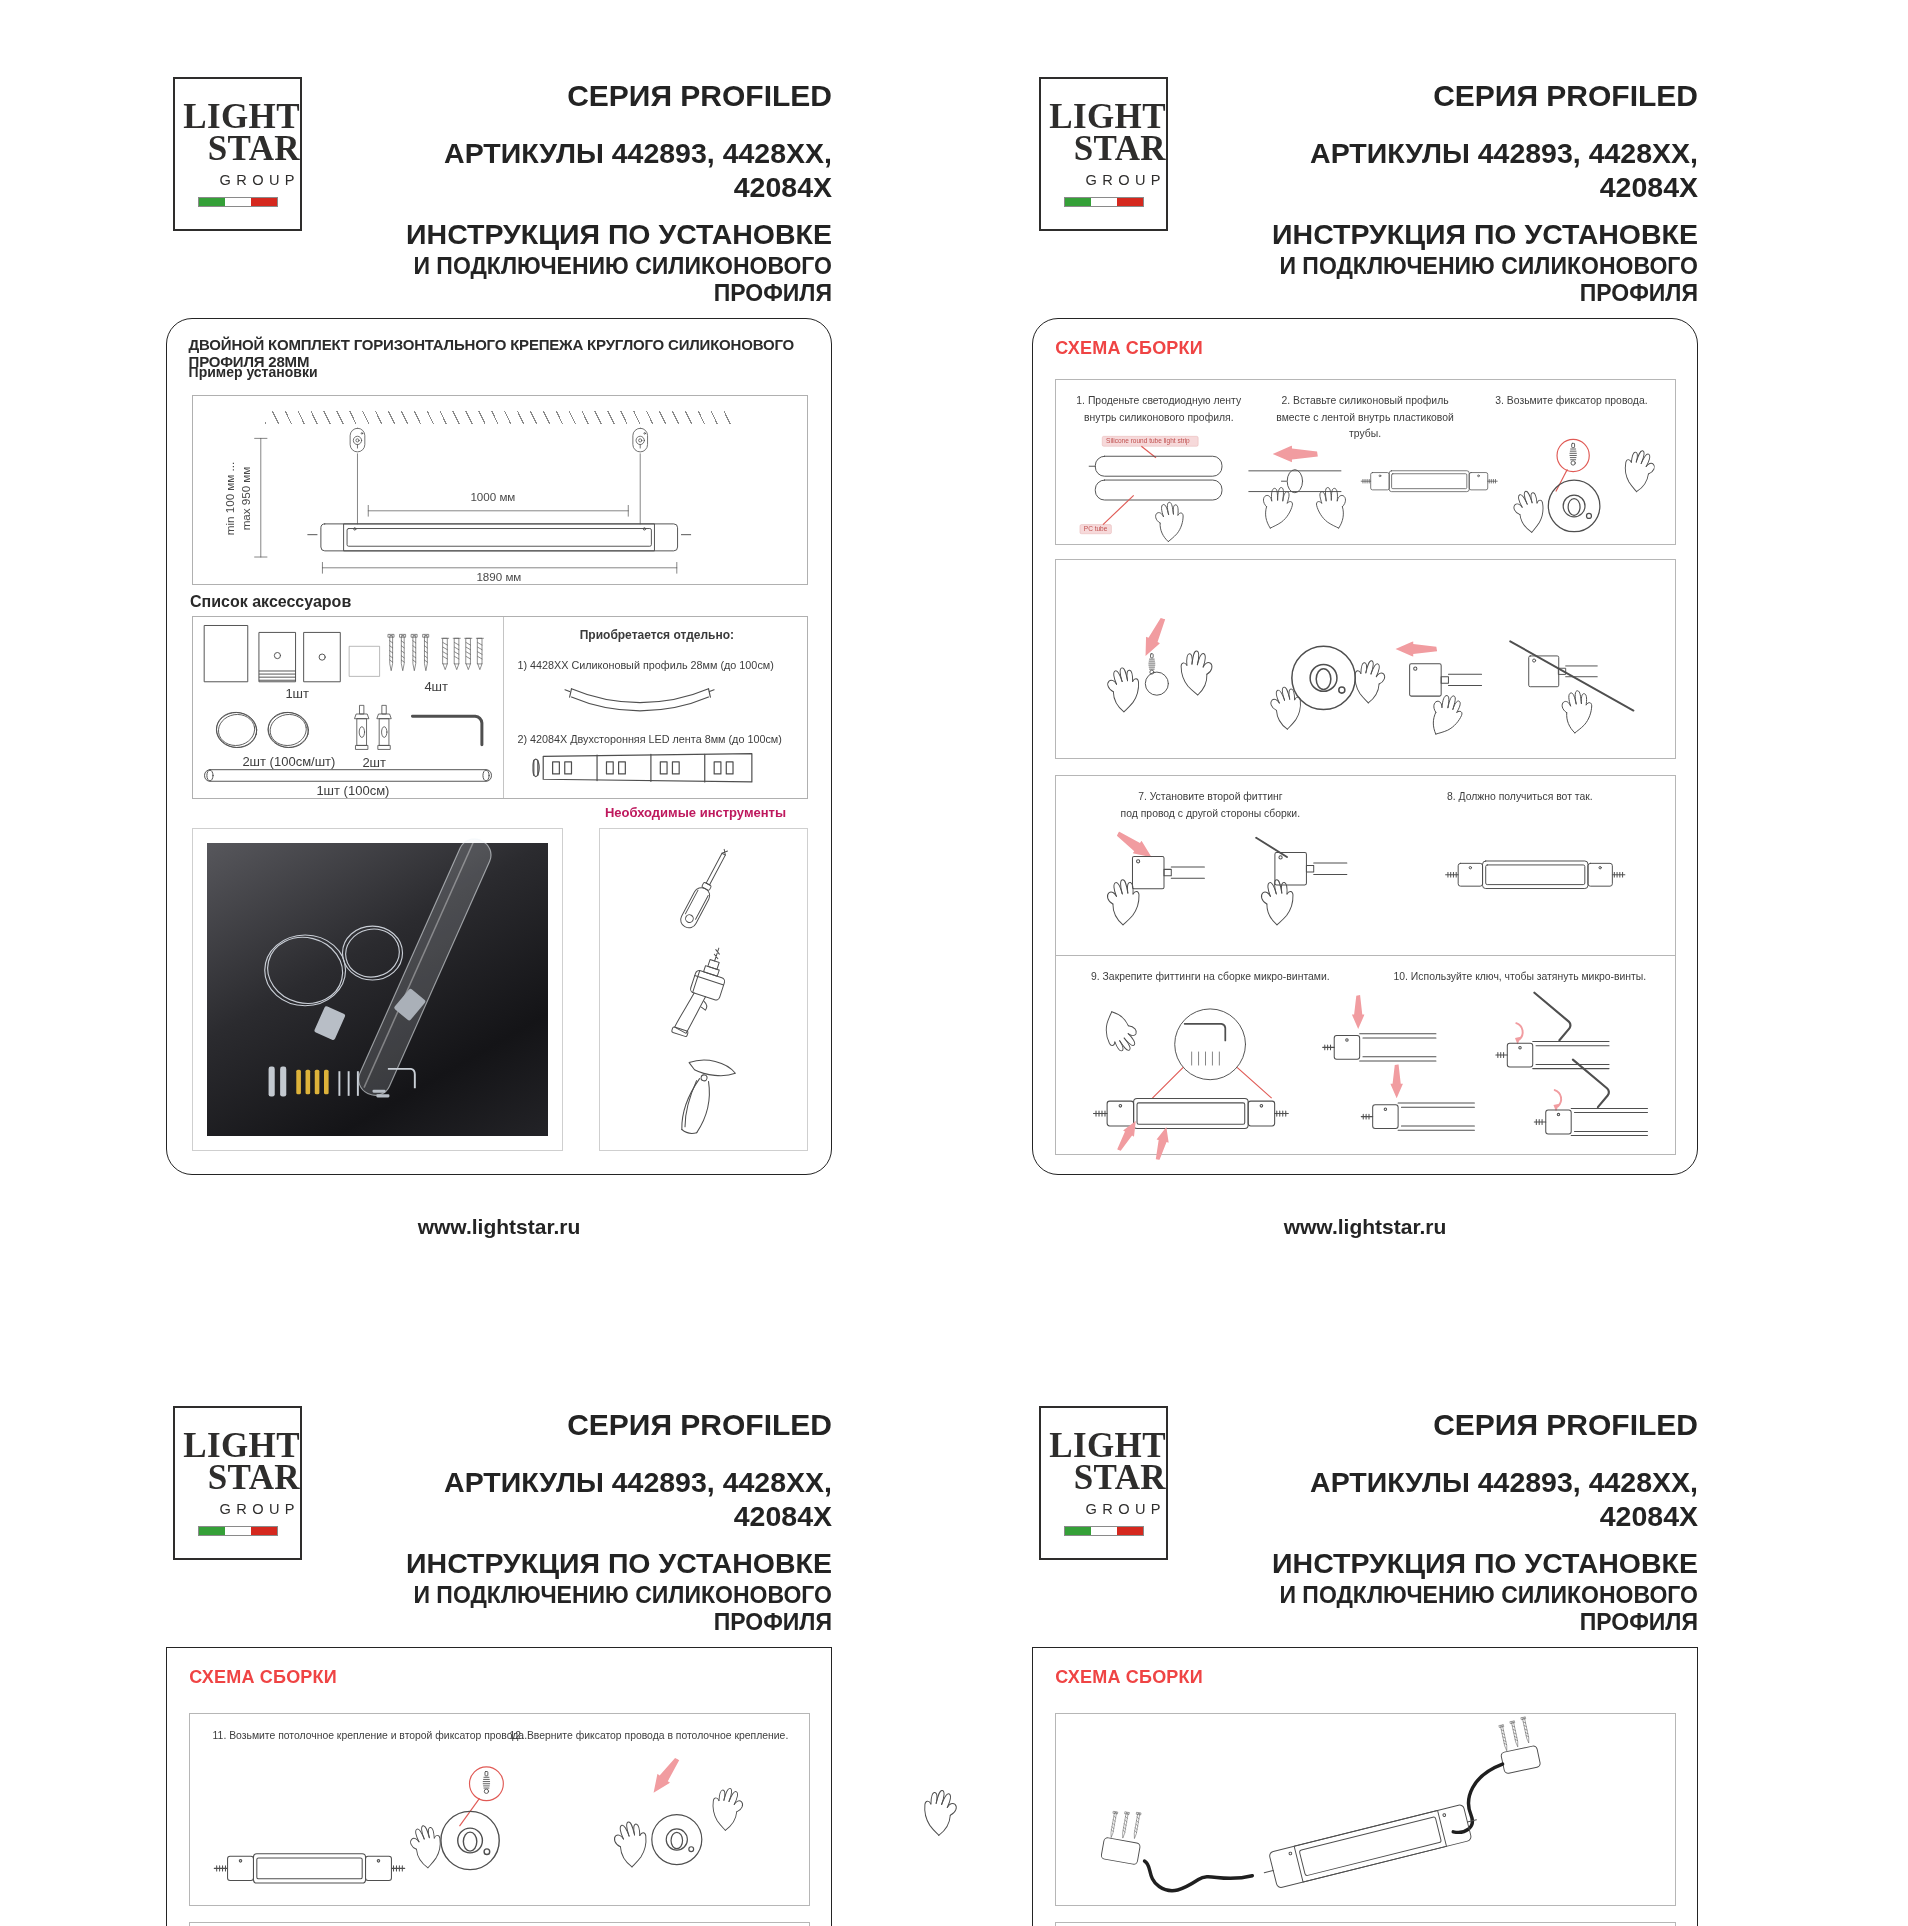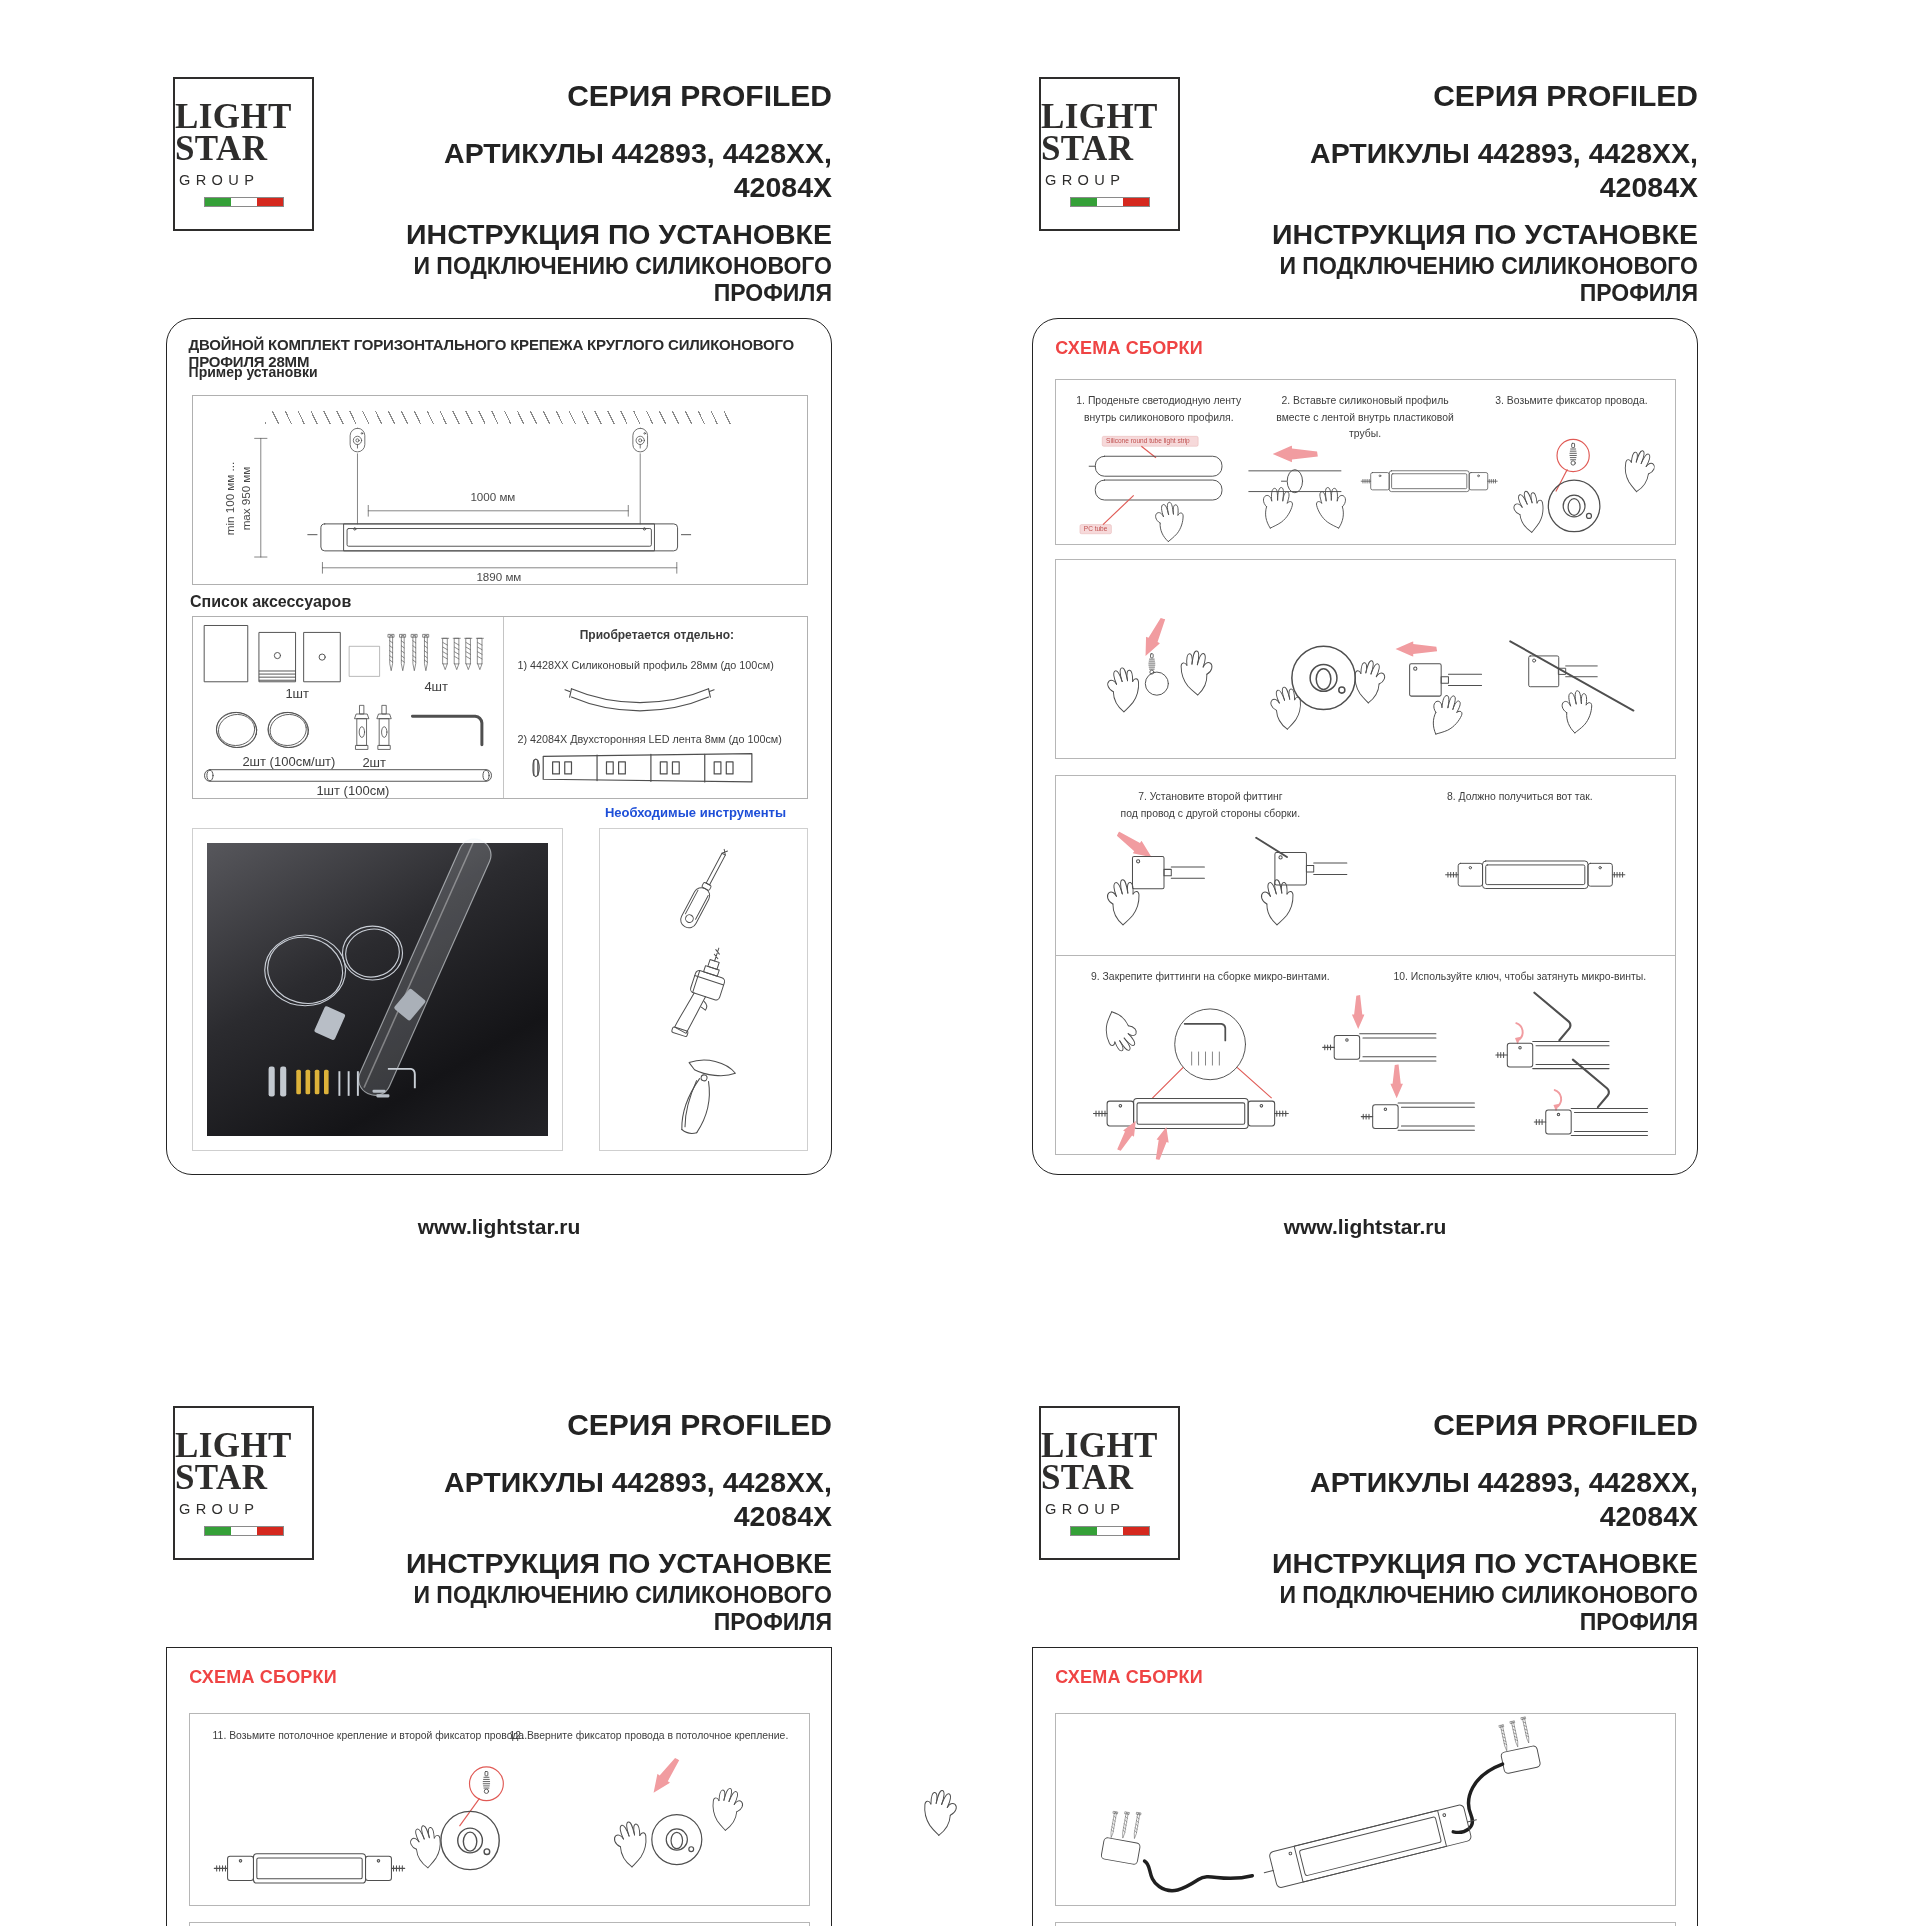--- a/index.html
+++ b/index.html
@@ -6,22 +6,22 @@
   .canvas{position:relative;width:1908px;height:2704px;background:#ffffff;
           font-family:"Liberation Sans",sans-serif;color:#3c3c3b;overflow:hidden;}
   .abs{position:absolute;}
   .page{position:absolute;width:666px;}
   .page.pos1{left:166px;top:77px;height:1206px;}
   .page.pos2{left:1032px;top:77px;height:1206px;}
   .page.pos3{left:166px;top:1406px;height:1221px;}
   .page.pos4{left:1032px;top:1406px;height:1221px;}
 
   
-  .logo{position:absolute;left:7px;top:0;width:141px;height:154px;border:2.3px solid #2e2d2c;
-        box-sizing:border-box;text-align:left;background:#fff;}
+  .logo{position:absolute;left:7px;top:0;width:129px;height:154px;border:2.3px solid #2e2d2c;
+        box-sizing:border-box;text-align:right;background:#fff;}
   .logo-word{font-family:"Liberation Serif",serif;font-weight:bold;color:#2e2d2c;
              font-size:35px;line-height:0.94;letter-spacing:0.4px;}
   .logo-word.first{margin-top:21.6px;}
   .logo-group{font-size:14.6px;letter-spacing:5.4px;color:#2e2d2c;margin-top:6px;margin-left:3.9px;}
   .flag{width:80px;height:10px;margin:8.5px auto 0;display:flex;border:0.8px solid #8a8a8a;box-sizing:border-box;}
   .flag div{flex:1;}
   .head-text{position:absolute;right:0;top:2.3px;width:458px;text-align:right;font-weight:bold;color:#232323;}
   .ht-series{font-size:30px;margin-bottom:22.3px;}
   .ht-l{font-size:28.5px;line-height:1.2;}
   .ht-l3{margin-bottom:13px;}
@@ -50,21 +50,21 @@
   .dim{position:absolute;font-size:11.6px;color:#4a4a4a;}
   .acc-title{position:absolute;left:23px;top:274px;font-size:16px;font-weight:bold;color:#2a2a2a;}
   .accbox{position:absolute;left:25.4px;top:297px;width:616px;height:183px;border:0.8px solid #b0b0b0;box-sizing:border-box;}
   .accdiv{position:absolute;left:310px;top:0;width:0.8px;height:100%;background:#c4c4c4;}
   .qty{position:absolute;font-size:13px;color:#3d3d3d;}
   .sep-title{position:absolute;left:316px;top:10.8px;width:295px;text-align:center;font-size:12px;font-weight:bold;color:#3a3a3a;}
   .sep-item{position:absolute;left:324px;width:285px;font-size:10.8px;color:#3d3d3d;}
   .photo{position:absolute;left:25.4px;top:509px;width:371px;height:323px;border:0.8px solid #cfcfcf;box-sizing:border-box;background:#fff;}
   .photo-img{position:absolute;left:14px;top:14px;right:14px;bottom:14px;
              background:linear-gradient(150deg,#57575c 0%,#2b2b2f 40%,#141417 75%,#232327 100%);}
-  .tools-title{position:absolute;left:416px;top:486px;width:225px;text-align:center;font-size:13px;font-weight:bold;color:#1d4ed8;}
+  .tools-title{position:absolute;left:416px;top:486px;width:225px;text-align:center;font-size:13px;font-weight:bold;color:#be185d;}
   .toolsbox{position:absolute;left:432px;top:509px;width:209px;height:323px;border:0.8px solid #cfcfcf;box-sizing:border-box;}
 
   
   svg.draw{position:absolute;overflow:visible;}
   .ln{stroke:#4f4f4f;fill:none;stroke-width:2.5;stroke-linecap:round;stroke-linejoin:round;}
   .thin{stroke-width:1.8;}
   .cord{stroke:#1f1f1f;stroke-width:9;fill:none;stroke-linecap:round;}
   .pink{fill:#F19CA0;stroke:none;}
   .pinkln{stroke:#F19CA0;fill:none;stroke-width:6;stroke-linecap:round;}
   .redln{stroke:#E05A55;fill:none;stroke-width:3;}

